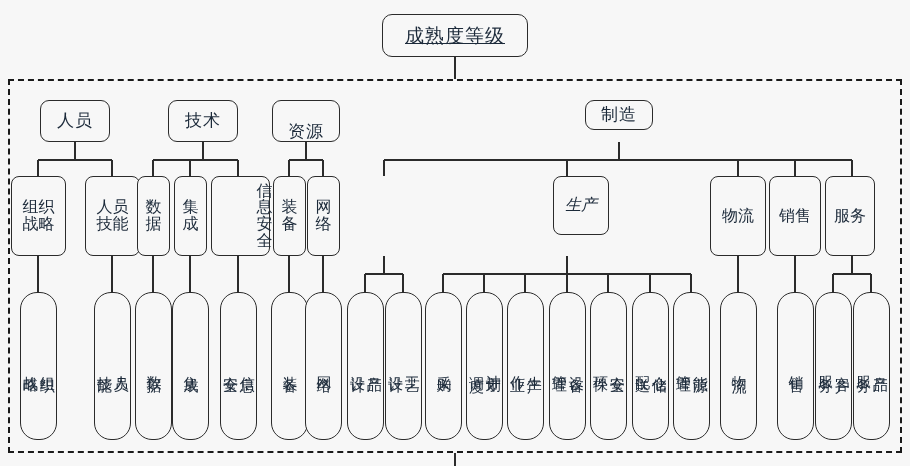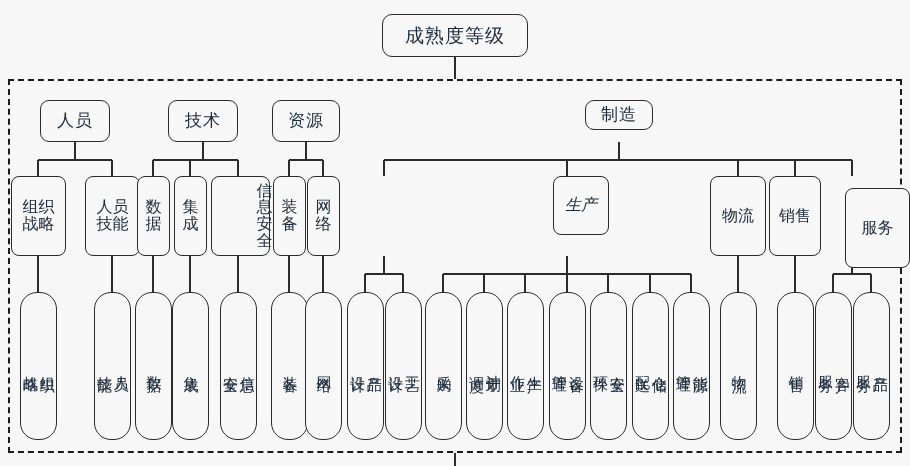--- a/index.html
+++ b/index.html
@@ -38,20 +38,21 @@
   }
   .node .lbl {
     display: block;
     white-space: pre-line;
   }
   
   .n-root {
     border-radius: 10px;
     font-size: 19px;
     letter-spacing: 1px;
+    text-decoration: underline;
   }
   
   .n-l2 {
     border-radius: 9px;
     font-size: 17px;
     letter-spacing: 1px;
   }
   
   .n-l3 {
     border-radius: 8px;
@@ -153,21 +154,21 @@
   <div class="node n-root" style="left:382px; top:14px; width:146px; height:43px;">
     <span class="lbl">成熟度等级</span>
   </div>
 
   <div class="node n-l2" style="left:40px; top:100px; width:70px; height:42px;">
     <span class="lbl">人员</span>
   </div>
   <div class="node n-l2" style="left:168px; top:100px; width:70px; height:42px;">
     <span class="lbl">技术</span>
   </div>
-  <div class="node n-l2" style="left:272px; top:100px; width:68px; height:42px;">
+  <div class="node n-l2" style="left:272px; top:100px; width:68px; height:42px;align-items:flex-end;">
     <span class="lbl">资源</span>
   </div>
   <div class="node n-l2" style="left:585px; top:100px; width:68px; height:30px;">
     <span class="lbl">制造</span>
   </div>
 
   <div class="node n-l3" style="left:11px; top:176px; width:55px; height:80px;align-items:center;">
     <span class="lbl">组织
 战略</span>
   </div>
@@ -197,21 +198,21 @@
   </div>
   <div class="node n-l3" style="left:553px; top:176px; width:56px; height:59px;font-style:italic;">
     <span class="lbl">生产</span>
   </div>
   <div class="node n-l3" style="left:710px; top:176px; width:56px; height:80px;">
     <span class="lbl">物流</span>
   </div>
   <div class="node n-l3" style="left:769px; top:176px; width:52px; height:80px;">
     <span class="lbl">销售</span>
   </div>
-  <div class="node n-l3" style="left:825px; top:188px; width:65px; height:80px;margin-left:20px;">
+  <div class="node n-l3" style="left:825px; top:176px; width:50px; height:80px;">
     <span class="lbl">服务</span>
   </div>
 
   <div class="node n-l4 two-col" style="left:20px; top:292px; width:37px; height:148px;">
     <span class="lbl">组织
 战略</span>
   </div>
   <div class="node n-l4 two-col" style="left:94px; top:292px; width:37px; height:148px;">
     <span class="lbl">人员
 技能</span>

